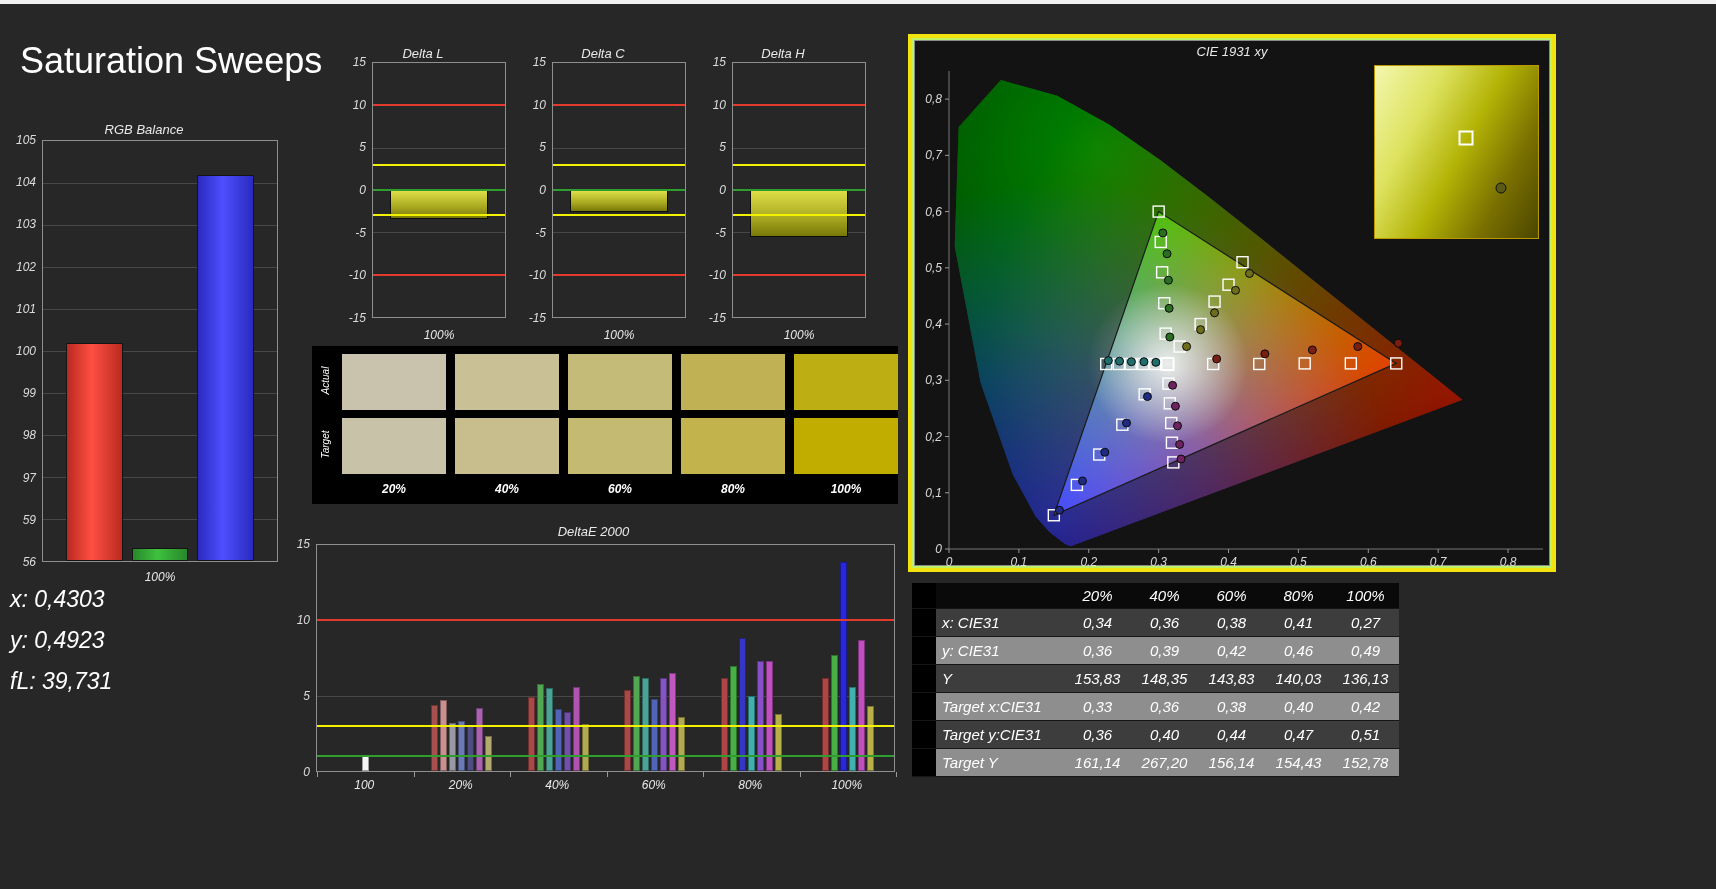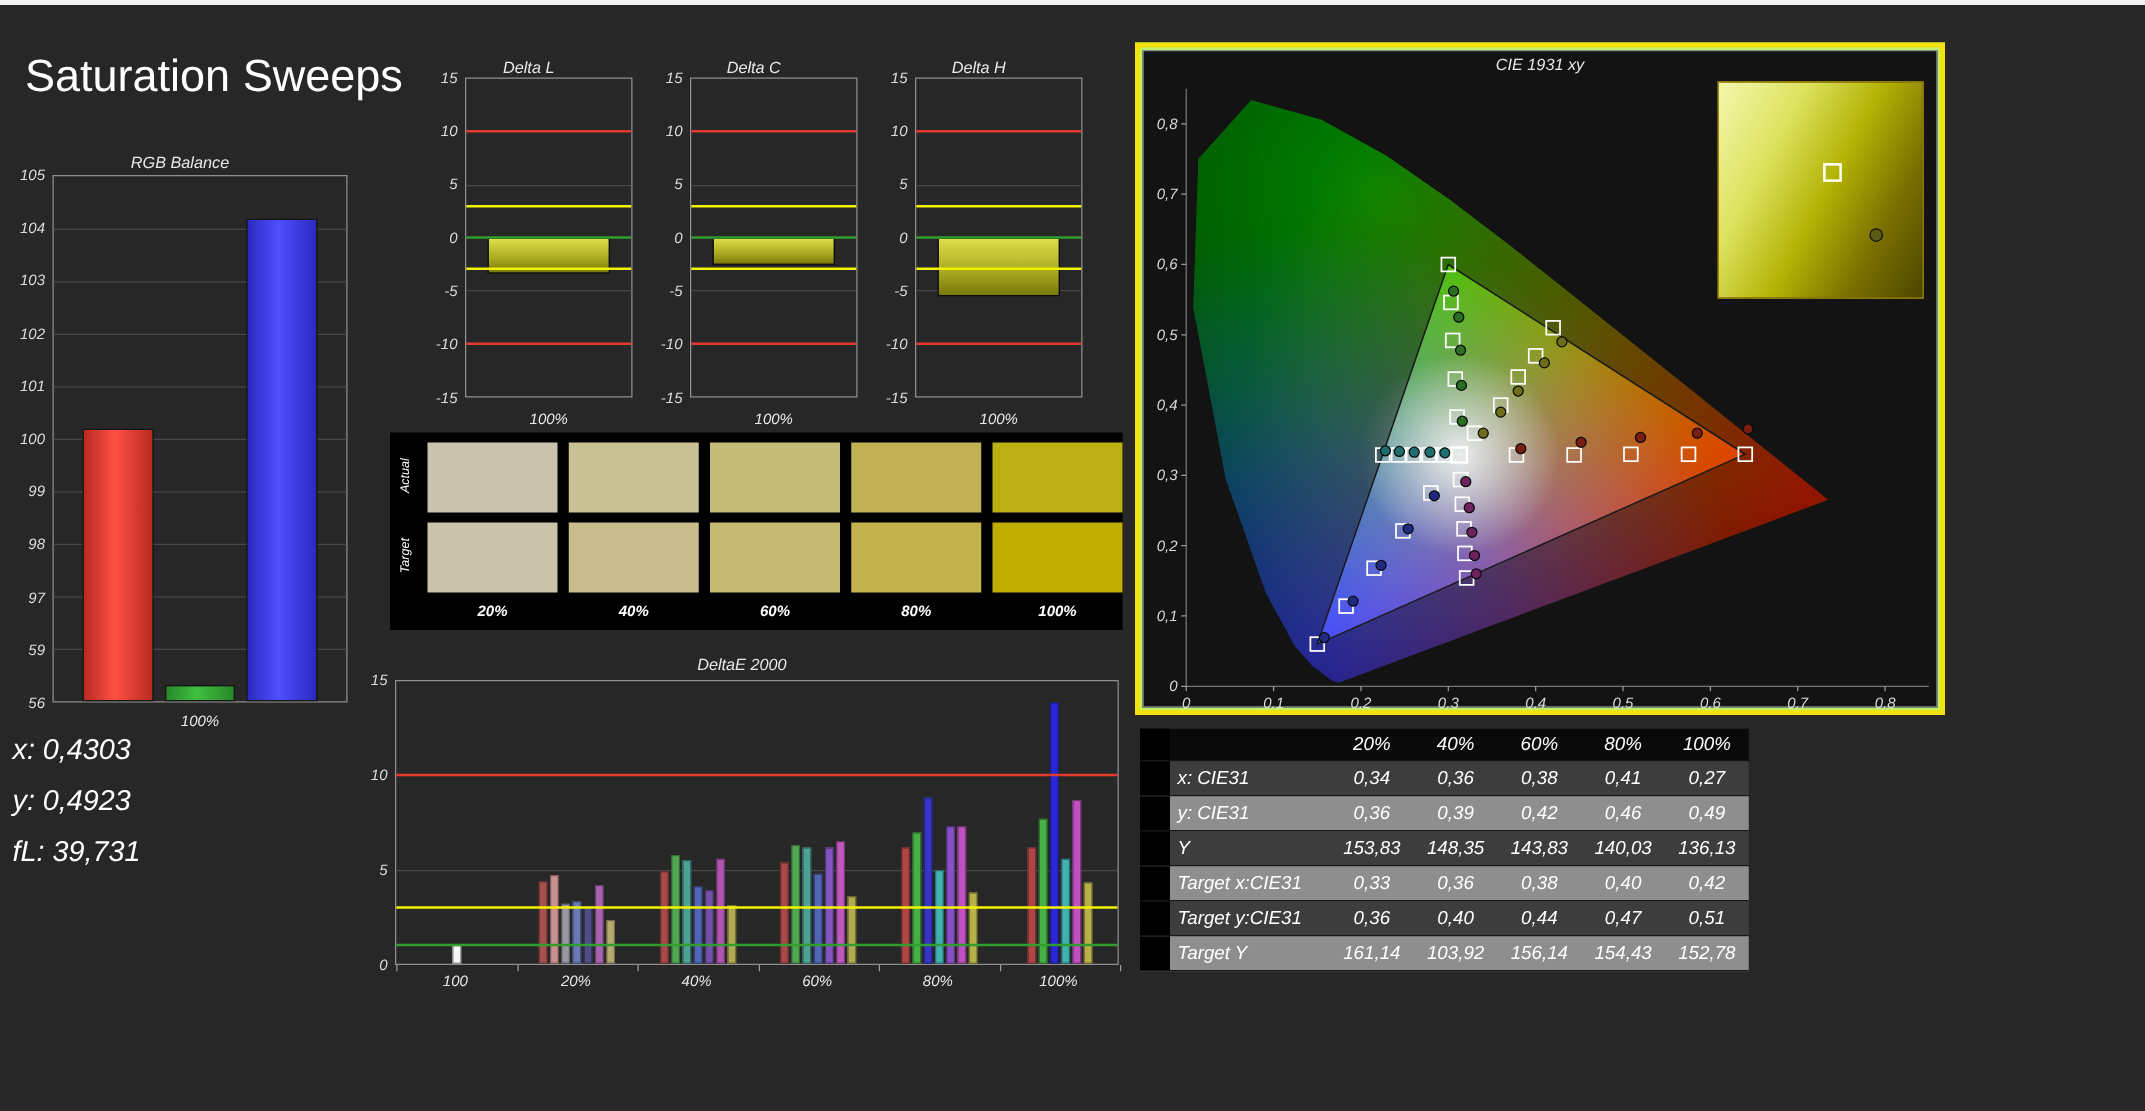--- a/index.html
+++ b/index.html
@@ -430,19 +430,19 @@
         <div class="tcell valcell">0,36</div>
         <div class="tcell valcell">0,40</div>
         <div class="tcell valcell">0,44</div>
         <div class="tcell valcell">0,47</div>
         <div class="tcell valcell">0,51</div>
       </div>
       <div class="trow alt">
         <div class="tcell stub"></div>
         <div class="tcell labelcell">Target Y</div>
         <div class="tcell valcell">161,14</div>
-        <div class="tcell valcell">103,92</div>
+        <div class="tcell valcell">267,20</div>
         <div class="tcell valcell">156,14</div>
         <div class="tcell valcell">154,43</div>
         <div class="tcell valcell">152,78</div>
       </div>
     </div>
 </div>
 
 </body></html>

